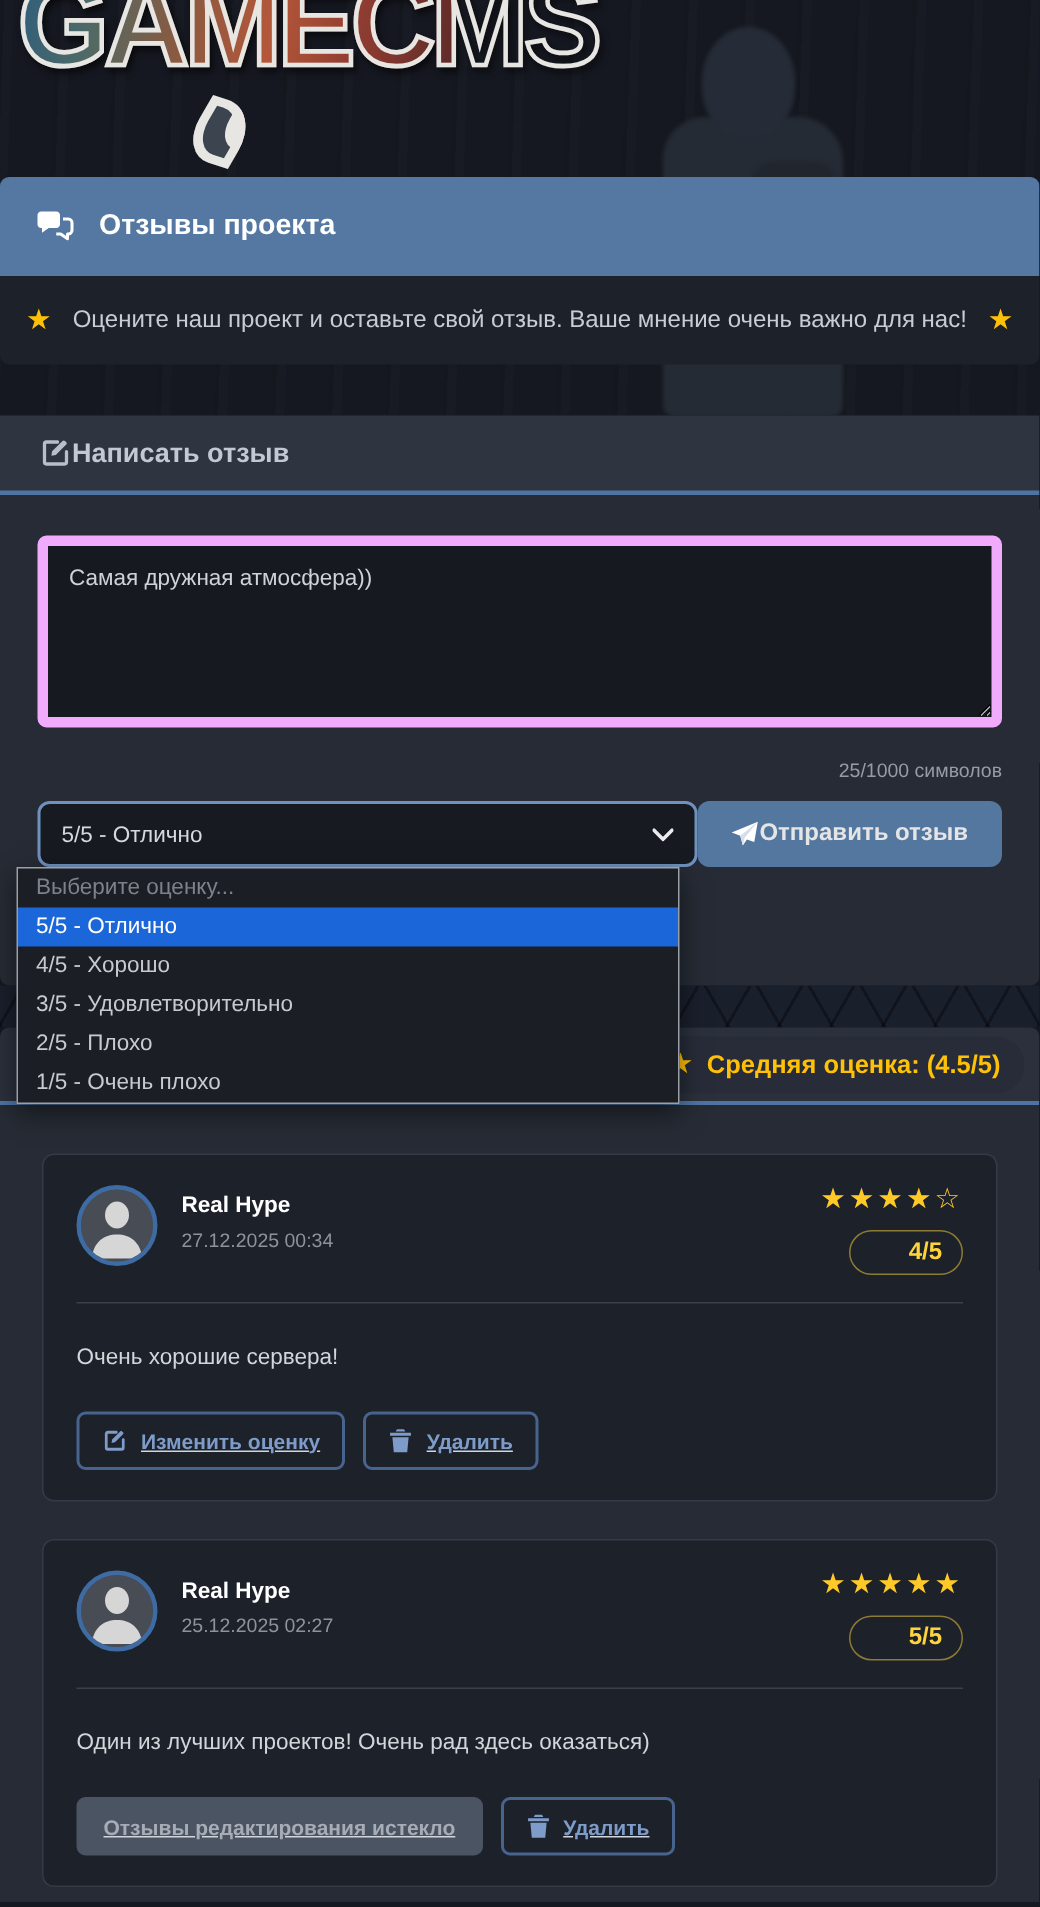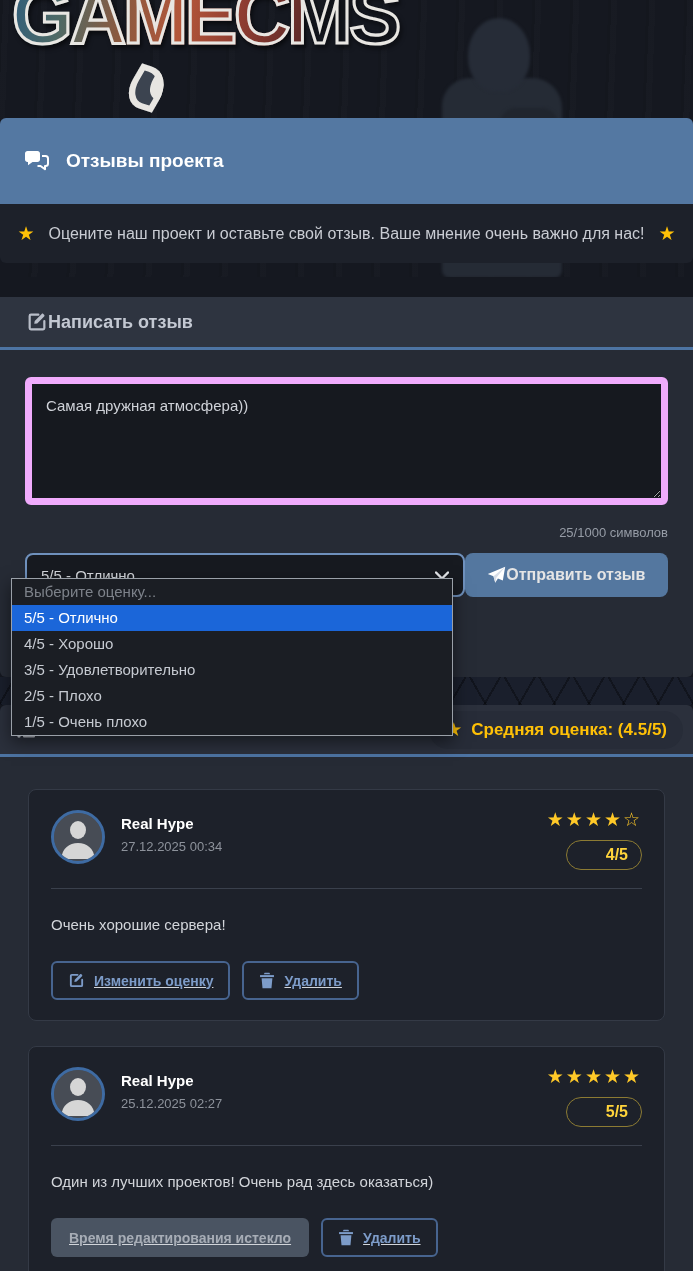--- a/index.html
+++ b/index.html
@@ -44,21 +44,21 @@
     background:#e8e6e2; border-radius:0 70% 0 60%;
     transform:rotate(18deg) skewX(-12deg);
     box-shadow:inset 0 0 0 6px #e8e6e2, inset 10px -6px 0 8px #3c4450;
   }
 
   .content { position:relative; z-index:2; }
   .spacer-top { height:118px; }
 
   
   .announce-header {
-    height:86px; background:#5478a2; border-radius:6px 6px 0 0;
+    height:66px; background:#5478a2; border-radius:6px 6px 0 0;
     display:flex; align-items:center; padding:0 24px; gap:16px;
   }
   .announce-header .title { color:#fff; font-size:19px; font-weight:bold; }
   .announce-body {
     height:59px; background:#1d212a; border-radius:0 0 6px 6px;
     display:flex; align-items:center; justify-content:center; gap:14px;
     padding:0 14px;
   }
   .announce-body .msg { color:#c9ccd3; font-size:16px; }
   .star-glyph { color:#ffc107; font-size:19px; line-height:1; }
@@ -318,21 +318,21 @@
           </div>
           <div class="rc-right">
             <div class="rc-stars">★★★★★</div>
             <div class="rc-badge">5/5</div>
           </div>
         </div>
         <div class="rc-divider"></div>
         <div class="rc-text">Один из лучших проектов! Очень рад здесь оказаться)</div>
         <div class="rc-actions">
           <button class="btn-disabled">
-            <span>Время редактирования истекло</span>
+            <span>Отзывы редактирования истекло</span>
           </button>
           <button class="btn-outline">
             <span>
               <svg class="icon-svg" width="16" height="17" viewBox="0 0 20 22">
                 <path d="M1 4h18v2.6H1z" fill="#7d9cc9"></path>
                 <path d="M7 1h6l1.2 2H5.8L7 1z" fill="#7d9cc9"></path>
                 <path d="M3 8h14l-1.2 13H4.2L3 8z" fill="#7d9cc9"></path>
               </svg>
             </span>
             <span>Удалить</span>

